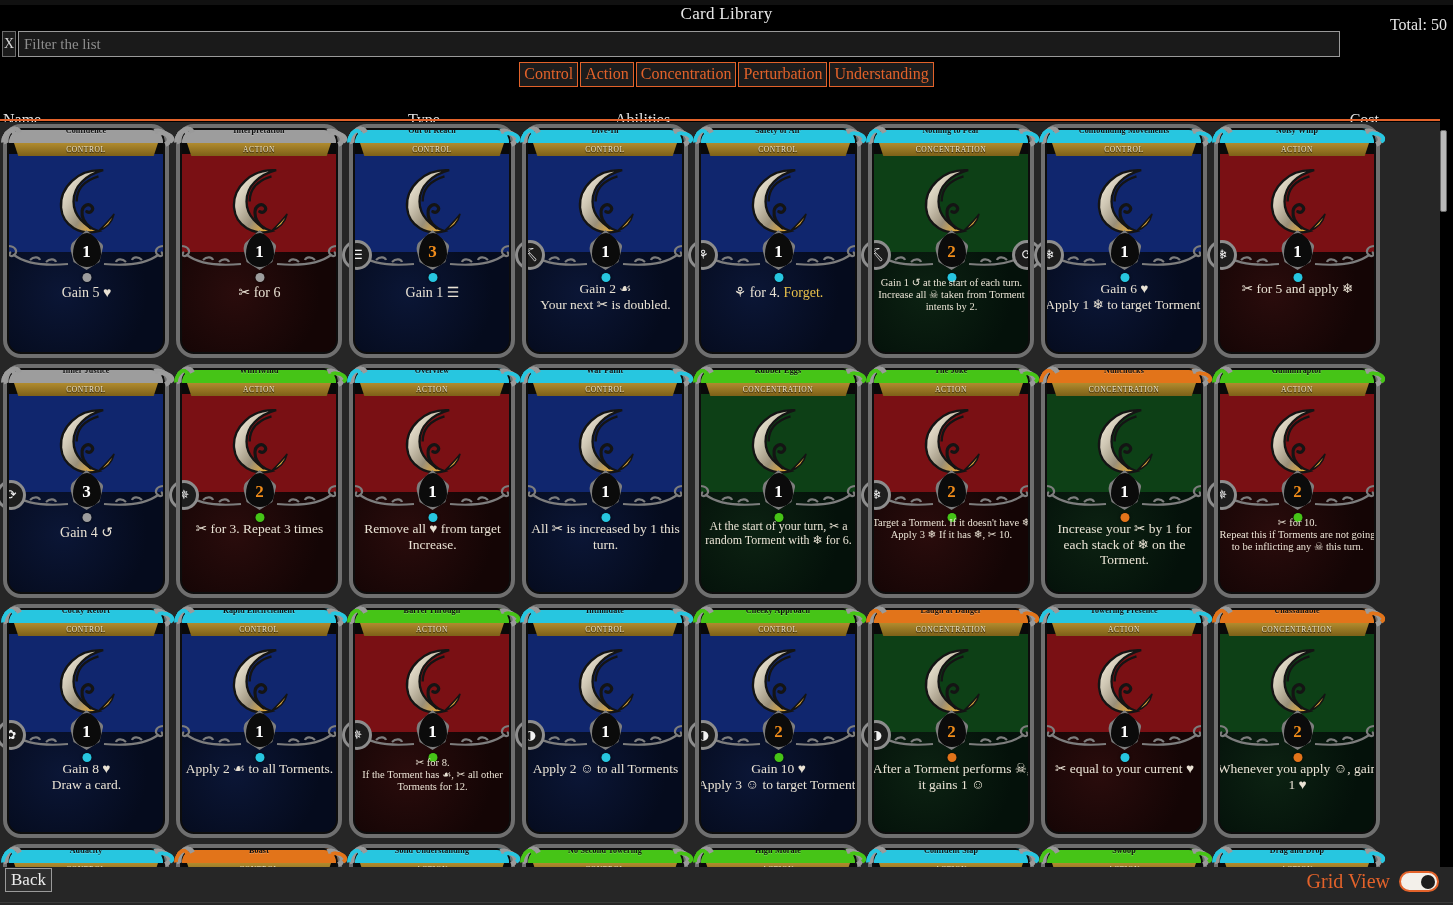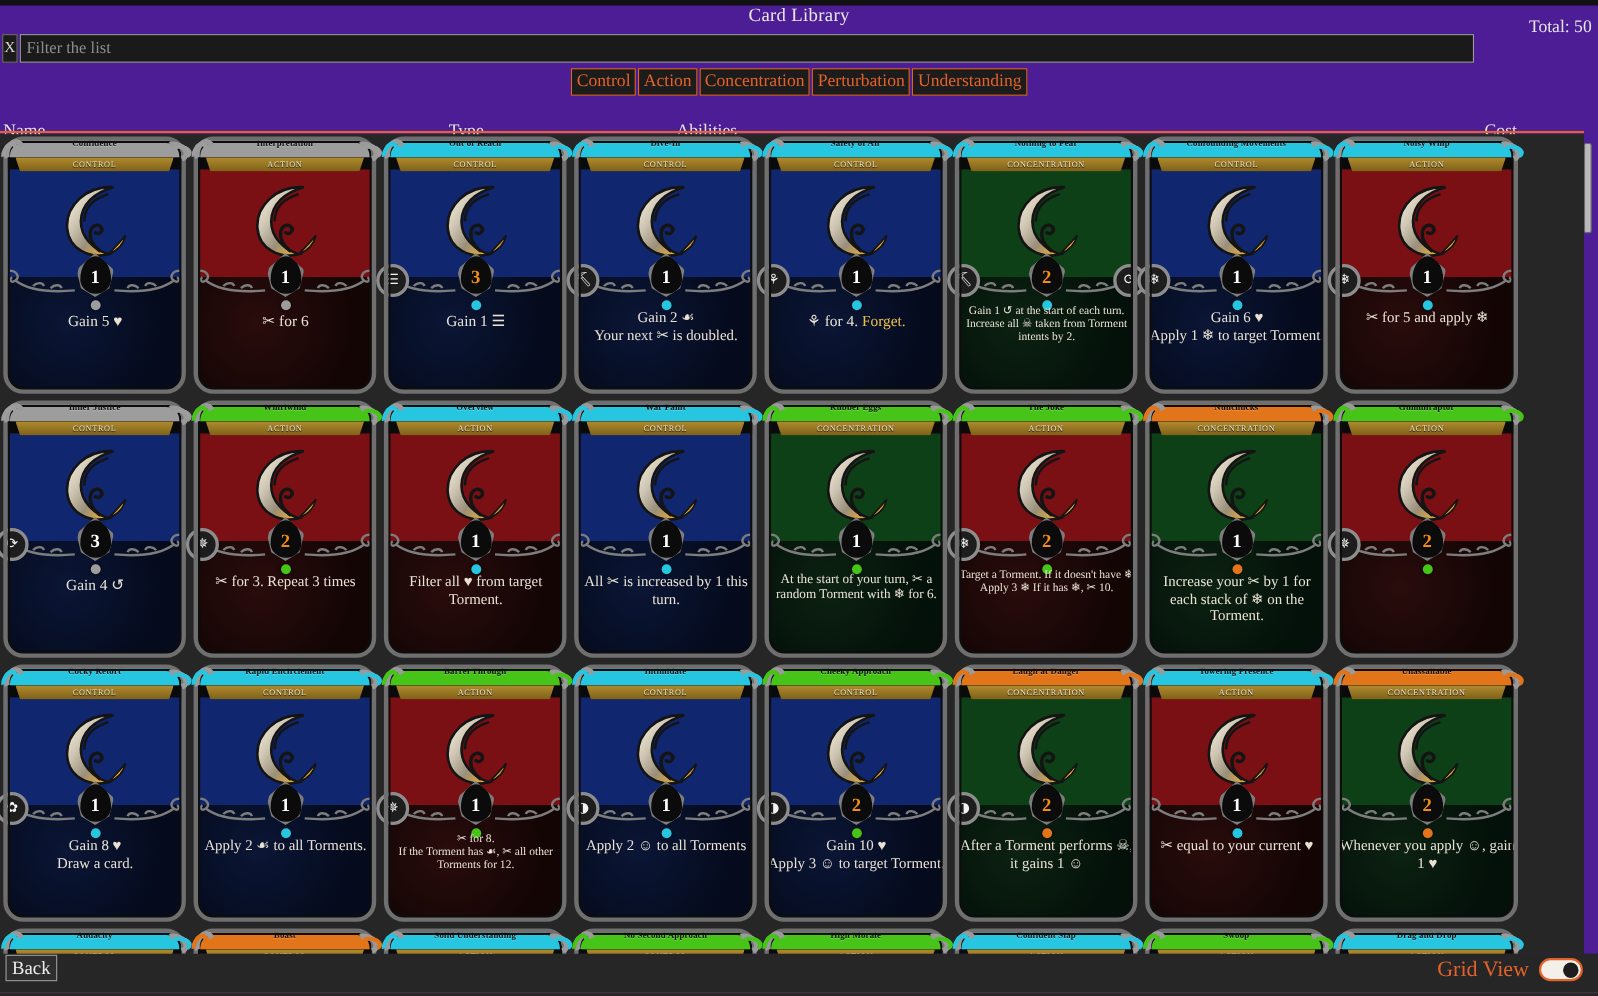--- a/index.html
+++ b/index.html
@@ -3,21 +3,21 @@
 <meta charset="utf-8">
 <style>
   * { box-sizing: border-box; margin:0; padding:0; }
   html,body { background:#0e0e0e; }
   body {
     width:1453px; height:905px; position:relative; overflow:hidden;
     font-family:"Liberation Sans", sans-serif;
     background:#262626;
     color:#d9d9d9;
   }
-  #app { position:absolute; inset:0; background:#4c1d95; }
+  #app { position:absolute; inset:0; background:#000000; }
 
   
   .topstrip { position:absolute; left:0; top:0; width:100%; height:5px; background:#111; }
   .title {
     position:absolute; top:4px; left:0; width:100%; text-align:center;
     font-size:17px; color:#e8e8e8; letter-spacing:.3px;
     font-family:"Liberation Serif", serif;
   }
   .xbtn {
     position:absolute; left:2px; top:31px; width:14px; height:26px;
@@ -875,21 +875,21 @@
             </div>
       <div class="typebar">
               <span>ACTION</span>
             </div>
     </div>
     <div class="cost">
             <b class="white">1</b>
           </div>
     <div class="rdot"></div>
 
-    <div class="ctext s2">Filter all ♥ from target Torment.</div>
+    <div class="ctext s2">Remove all ♥ from target Increase.</div>
     <div class="frame"></div>
     <div class="horn l">
             <i></i>
             <u></u>
           </div>
     <div class="horn r">
             <i></i>
             <u></u>
           </div>
   </div>
@@ -1151,20 +1151,21 @@
             </div>
     </div>
     <div class="cost">
             <b class="">2</b>
           </div>
     <div class="rdot"></div>
     <div class="abil">
             <span class="ic">✵</span>
           </div>
 
+    <div class="ctext s4">✂ for 10.<br>Repeat this if Torments are not going to be inflicting any ☠ this turn.</div>
     <div class="frame"></div>
     <div class="horn l">
             <i></i>
             <u></u>
           </div>
     <div class="horn r">
             <i></i>
             <u></u>
           </div>
   </div>
@@ -1672,21 +1673,21 @@
           </div>
     <div class="horn r">
             <i></i>
             <u></u>
           </div>
   </div>
         <div class="card" style="--rare: #46c417;">
     <div class="cardinner">
 
       <div class="namebar">
-              <span>No Second Approach</span>
+              <span>No Second Towering</span>
             </div>
       <div class="typebar">
               <span>CONTROL</span>
             </div>
     </div>
     <div class="frame"></div>
     <div class="horn l">
             <i></i>
             <u></u>
           </div>

